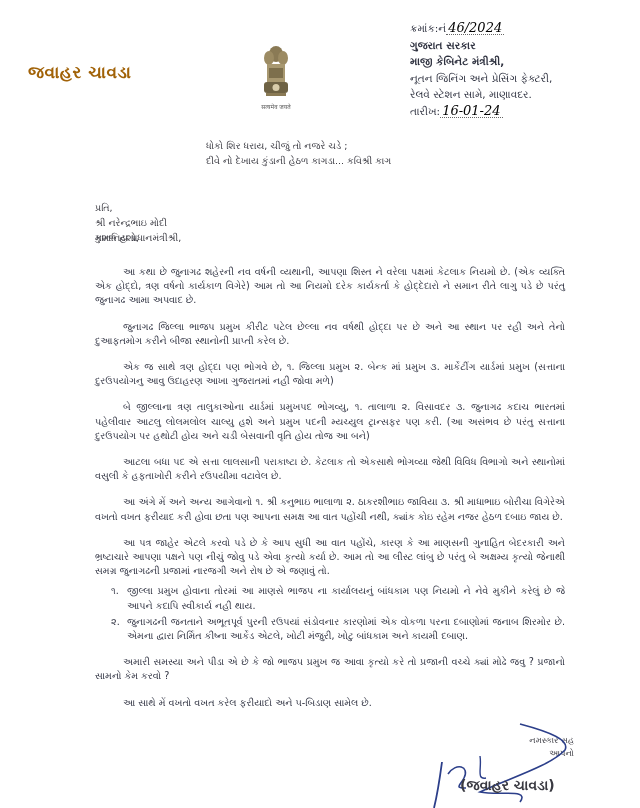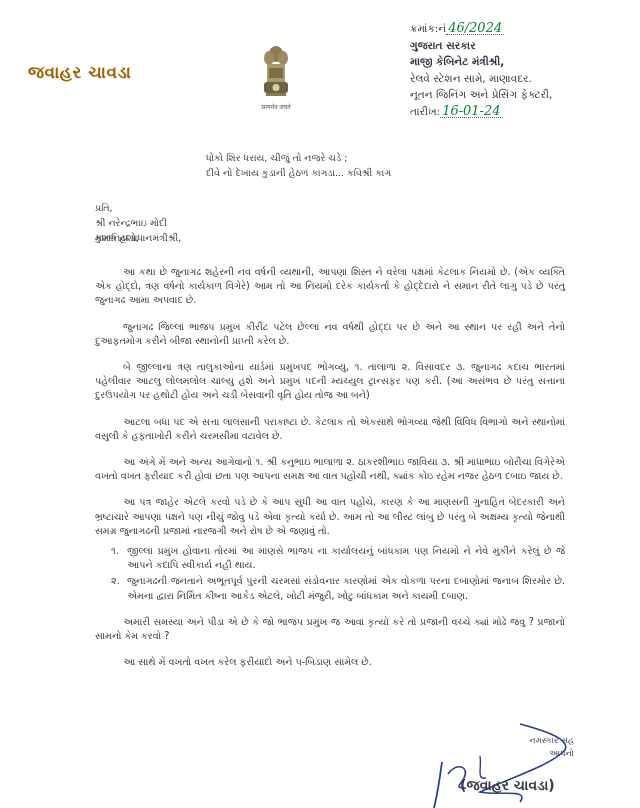--- a/index.html
+++ b/index.html
@@ -18,26 +18,26 @@
     text-align: center;
   }
   .emblem svg { display: block; margin: 0 auto; }
   .emblem-motto { font-size: 6px; color: #555; margin-top: 1px; white-space: nowrap; }
 
   .header-right {
     position: absolute; left: 410px; top: 20px; width: 225px;
     font-size: 10.5px; line-height: 16.5px; color: #2f3240;
   }
   .header-right .bold { font-weight: bold; }
-  .hw { font-family: "DejaVu Serif", serif; font-style: italic; color: #15803d; font-size: 13px; }
+  .hw { font-family: "DejaVu Serif", serif; font-style: italic; color: #000000; font-size: 13px; }
   .dots { border-bottom: 1px dotted #666; padding: 0 2px; }
 
   .quote {
     position: absolute; left: 206px; top: 138px; width: 360px;
-    font-size: 9.5px; line-height: 15px; color: #3a3a42; margin-top: 12px;
+    font-size: 9.5px; line-height: 15px; color: #3a3a42;
   }
 
   .recipient {
     position: absolute; left: 95px; top: 177px;
     font-size: 9.5px; line-height: 15px; color: #3a3a42; margin-top: 23px;
   }
   .greeting {
     position: absolute; left: 95px; top: 232px;
     font-size: 9.5px; color: #3a3a42;
   }
@@ -80,22 +80,22 @@
     </svg>
     <div class="emblem-motto">सत्यमेव जयते</div>
   </div>
 
   <div class="header-right">
     <div>
       <span>ક્રમાંક:નં</span><span class="dots"><span class="hw">46/2024</span></span>
     </div>
     <div class="bold">ગુજરાત સરકાર</div>
     <div class="bold">માજી કેબિનેટ મંત્રીશ્રી,</div>
+    <div>નૂતન જિનિંગ અને પ્રેસિંગ ફેક્ટરી,</div>
     <div>રેલવે સ્ટેશન સામે, માણાવદર.</div>
-    <div>નૂતન જિનિંગ અને પ્રેસિંગ ફેક્ટરી,</div>
     <div>
       <span>તારીખ:</span><span class="dots"><span class="hw">16-01-24</span></span>
     </div>
   </div>
 
   <div class="quote">
     <div>ધોકો શિર ધરાય, ચીજું તો નજરે ચડે ;</div>
     <div>દીવે નો દેખાય કુંડાની હેઠળ કાગડા... કવિશ્રી કાગ</div>
   </div>
 
@@ -103,32 +103,33 @@
     <div>પ્રતિ,</div>
     <div>શ્રી નરેન્દ્રભાઇ મોદી</div>
     <div>માનનિય પ્રધાનમંત્રીશ્રી,</div>
   </div>
 
   <div class="greeting">કુશળ હશો,</div>
 
   <div class="body-text">
     <p>આ કથા છે જુનાગઢ શહેરની નવ વર્ષની વ્યથાની, આપણા શિસ્ત ને વરેલા પક્ષમાં કેટલાક નિયમો છે. (એક વ્યક્તિ એક હોદ્દો, ત્રણ વર્ષનો કાર્યકાળ વિગેરે) આમ તો આ નિયમો દરેક કાર્યકર્તા કે હોદ્દેદારો ને સમાન રીતે લાગુ પડે છે પરંતુ જુનાગઢ આમા અપવાદ છે.</p>
     <p>જુનાગઢ જિલ્લા ભાજપ પ્રમુખ કીરીટ પટેલ છેલ્લા નવ વર્ષથી હોદ્દા પર છે અને આ સ્થાન પર રહી અને તેનો દુઆફતમોગ કરીને બીજા સ્થાનોની પ્રાપ્તી કરેલ છે.</p>
+    <p>એક જ સાથે ત્રણ હોદ્દા પણ ભોગવે છે, ૧. જિલ્લા પ્રમુખ ૨. બેન્ક માં પ્રમુખ ૩. માર્કેટીંગ યાર્ડમાં પ્રમુખ (સત્તાના દુરઉપયોગનુ આવુ ઉદાહરણ આખા ગુજરાતમાં નહી જોવા મળે)</p>
     <p>બે જીલ્લાના ત્રણ તાલુકાઓના યાર્ડમાં પ્રમુખપદ ભોગવ્યુ, ૧. તાલાળા ૨. વિસાવદર ૩. જુનાગઢ કદાચ ભારતમાં પહેલીવાર આટલુ લોલમલોલ ચાલ્યુ હશે અને પ્રમુખ પદની મ્યચ્યુલ ટ્રાન્સફર પણ કરી. (આ અસંભવ છે પરંતુ સત્તાના દુરઉપયોગ પર હથોટી હોય અને ચડી બેસવાની વૃતિ હોય તોજ આ બને)</p>
-    <p>આટલા બધા પદ એ સત્તા લાલસાની પરાકાષ્ટા છે. કેટલાક તો એકસાથે ભોગવ્યા જેથી વિવિધ વિભાગો અને સ્થાનોમાં વસુલી કે હફતાખોરી કરીને ચરમસીમા વટાવેલ છે.</p>
+    <p>આટલા બધા પદ એ સત્તા લાલસાની પરાકાષ્ટા છે. કેટલાક તો એકસાથે ભોગવ્યા જેથી વિવિધ વિભાગો અને સ્થાનોમાં વસુલી કે હફતાખોરી કરીને રઉપયીમા વટાવેલ છે.</p>
     <p>આ અંગે મેં અને અન્ય આગેવાનો ૧. શ્રી કનુભાઇ ભાલાળા ૨. ઠાકરશીભાઇ જાવિયા ૩. શ્રી માધાભાઇ બોરીચા વિગેરેએ વખતો વખત ફરીયાદ કરી હોવા છતા પણ આપના સમક્ષ આ વાત પહોંચી નથી, ક્યાંક કોઇ રહેમ નજર હેઠળ દબાઇ જાય છે.</p>
     <p>આ પત્ર જાહેર એટલે કરવો પડે છે કે આપ સુધી આ વાત પહોંચે, કારણ કે આ માણસની ગુનાહિત બેદરકારી અને ભ્રષ્ટાચારે આપણા પક્ષને પણ નીચું જોવુ પડે એવા કૃત્યો કર્યા છે. આમ તો આ લીસ્ટ લાંબુ છે પરંતુ બે અક્ષમ્ય કૃત્યો જેનાથી સમગ્ર જુનાગઢની પ્રજામાં નારજગી અને રોષ છે એ જણાવું તો.</p>
     <ol>
       <li>
         <span class="num">૧.</span>
         <span>જીલ્લા પ્રમુખ હોવાના તોરમાં આ માણસે ભાજપ ના કાર્યાલયનું બાંધકામ પણ નિયમો ને નેવે મુકીને કરેલું છે જે આપને કદાપિ સ્વીકાર્ય નહી થાય.</span>
       </li>
       <li>
         <span class="num">૨.</span>
-        <span>જુનાગઢની જનતાને અભૂતપૂર્વ પુરની ચરમસાં સંડોવનાર કારણોમાં એક વોકળા પરના દબાણોમાં જનાબ શિરમોર છે. એમના દ્વારા નિર્મિત કીષ્ના આર્કેડ એટલે, ખોટી મંજુરી, ખોટુ બાંધકામ અને કાયમી દબાણ.</span>
+        <span>જુનાગઢની જનતાને અભૂતપૂર્વ પુરની રઉપયાં સંડોવનાર કારણોમાં એક વોકળા પરના દબાણોમાં જનાબ શિરમોર છે. એમના દ્વારા નિર્મિત કીષ્ના આર્કેડ એટલે, ખોટી મંજુરી, ખોટુ બાંધકામ અને કાયમી દબાણ.</span>
       </li>
     </ol>
     <p>અમારી સમસ્યા અને પીડા એ છે કે જો ભાજપ પ્રમુખ જ આવા કૃત્યો કરે તો પ્રજાની વચ્ચે ક્યાં મોઢે જવુ ? પ્રજાનો સામનો કેમ કરવો ?</p>
     <p>આ સાથે મેં વખતો વખત કરેલ ફરીયાદો અને ૫-બિડાણ સામેલ છે.</p>
   </div>
 
   <div class="closing">
     <div>નમસ્કાર સહ</div>
     <div>આપનો</div>
   </div>

